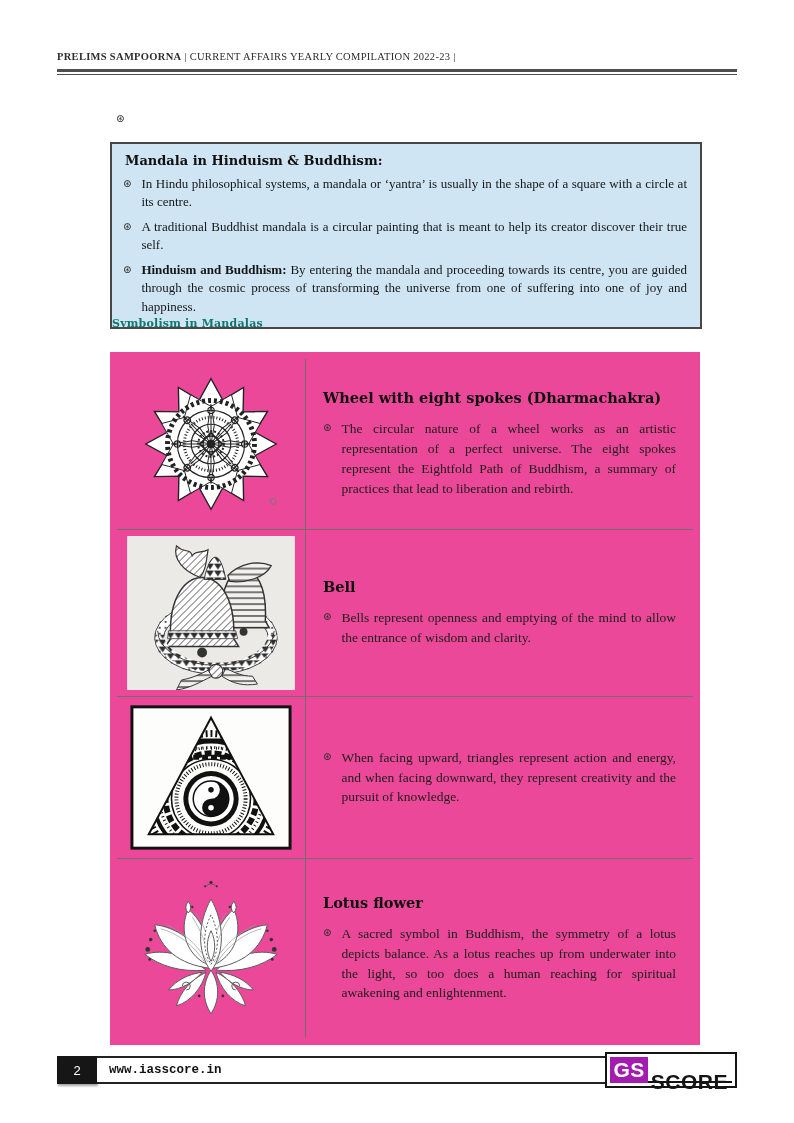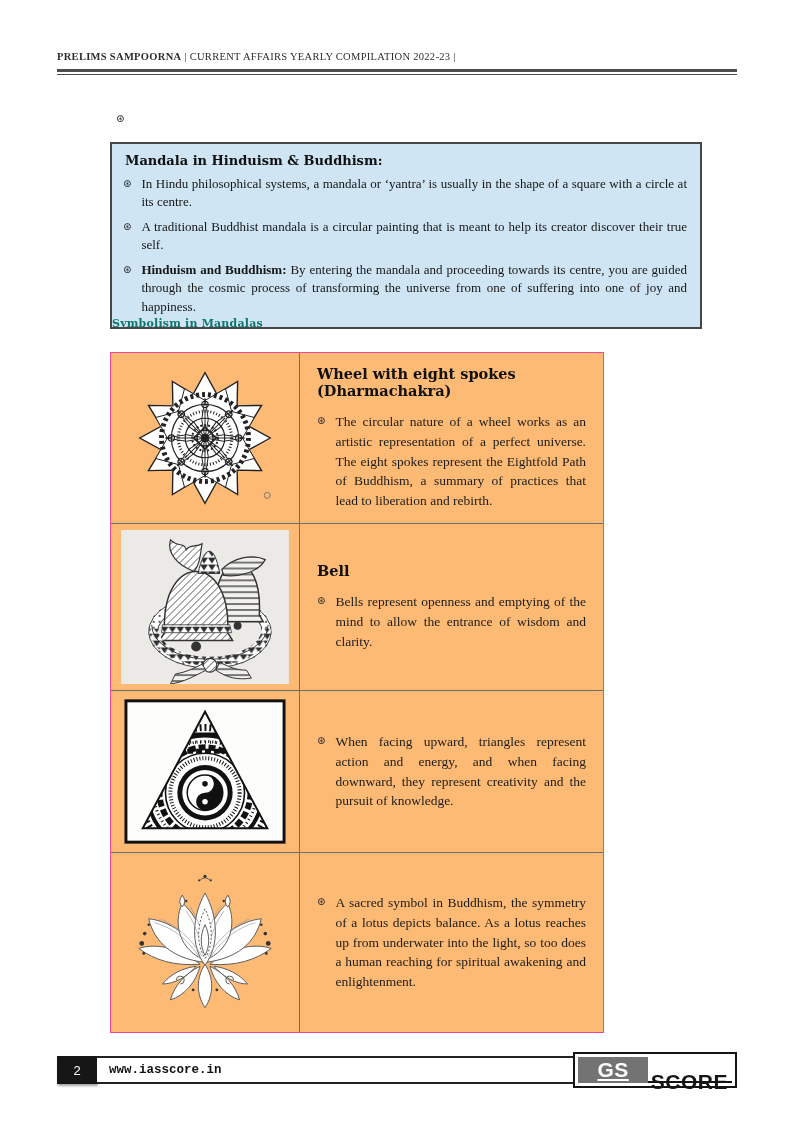--- a/index.html
+++ b/index.html
@@ -26,22 +26,22 @@
             background:#cfe5f4;border:2px solid #474747;padding:7px 13px 11px 11px;}
   .info-box h2{margin:2px 0 7px 2px;font-family:"DejaVu Serif",serif;font-size:13px;color:#101010;}
   .info-box .bullet-row{margin-top:6px;}
   .info-box p{font-size:13px;line-height:1.42;text-align:justify;color:#161616;}
 
   
   .section-heading{position:absolute;left:112px;top:317px;margin:0;
                    font-family:"DejaVu Serif",serif;font-size:11px;letter-spacing:.2px;color:#0f766e;}
 
   
-  .sym-table{position:absolute;left:110px;top:352px;width:494px;border:1px solid #ec4899;
-             box-sizing:border-box;background:#fdba74;}
+  .sym-table{position:absolute;left:110px;top:352px;width:590px;border:7px solid #ec4899;
+             box-sizing:border-box;background:#ec4899;}
   .sym-row{display:flex;border-bottom:1px solid #6f6f6f;}
   .sym-row:last-child{border-bottom:none;}
   .r1{height:170px}.r2{height:166px}.r3{height:161px}.r4{height:179px}
   .img-cell{width:189px;flex:0 0 189px;border-right:1px solid #6f6f6f;box-sizing:border-box;
             display:flex;align-items:center;justify-content:center;overflow:hidden;}
   .txt-cell{flex:1;box-sizing:border-box;padding:12px 17px;display:flex;flex-direction:column;
             justify-content:center;}
   .txt-cell h3{margin:0 0 13px 0;font-family:"DejaVu Serif",serif;font-size:14.5px;color:#101010;}
   .txt-cell p{font-size:13.5px;line-height:1.47;text-align:justify;}
 
@@ -49,21 +49,21 @@
   .footer-bar{position:absolute;left:57px;top:1056px;width:680px;height:28px;display:flex;}
   .page-num{width:40px;flex:0 0 40px;background:#161616;color:#fff;display:flex;align-items:center;
             justify-content:center;font-family:"Liberation Sans",sans-serif;font-size:13px;
             box-shadow:1px 2px 2px rgba(0,0,0,.35);}
   .site-bar{flex:1;border-top:2px solid #222;border-bottom:2px solid #222;background:#fff;
             display:flex;align-items:center;padding-left:12px;box-sizing:border-box;
             font-family:Liberation Mono, monospace;font-weight:bold;font-size:12.5px;color:#111;}
   .logo{position:absolute;right:57px;top:1052px;height:36px;box-sizing:border-box;background:#fff;
         border:2px solid #141414;box-shadow:0 0 0 1px #fff inset;padding:3px;display:flex;
         font-family:"Liberation Sans",sans-serif;font-weight:bold;font-size:21px;letter-spacing:.5px;}
-  .logo .gs{background:#737373;color:#fff;display:flex;align-items:center;padding:0 19px;text-decoration:underline;}
+  .logo .gs{background:#a21caf;color:#fff;display:flex;align-items:center;padding:0 3px;}
   .logo .score{color:#141414;display:flex;align-items:center;padding:0 3px;border:1px solid #141414;border-left:none;margin-top:24px;}
 
   svg{display:block;}
 </style>
 </head>
 <body>
 
 <div class="page">
 
   <div class="header">
@@ -271,20 +271,21 @@
               <circle cx="149" cy="83" r="2.4"></circle>
               <circle cx="147" cy="93" r="1.4"></circle>
             <circle cx="66" cy="40" r="1.2"></circle>
               <circle cx="104" cy="40" r="1.2"></circle>
             <circle cx="73" cy="130" r="1.4"></circle>
               <circle cx="97" cy="130" r="1.4"></circle>
           </g>
         </svg>
       </div>
       <div class="txt-cell">
+        <h3>Lotus flower</h3>
         <div class="bullet-row">
           <span class="marker">⊛</span>
           <p>A sacred symbol in Buddhism, the symmetry of a lotus depicts balance. As a lotus reaches up from underwater into the light, so too does a human reaching for spiritual awakening and enlightenment.</p>
         </div>
       </div>
     </div>
 
   </div>
 
   <div class="footer-bar">

